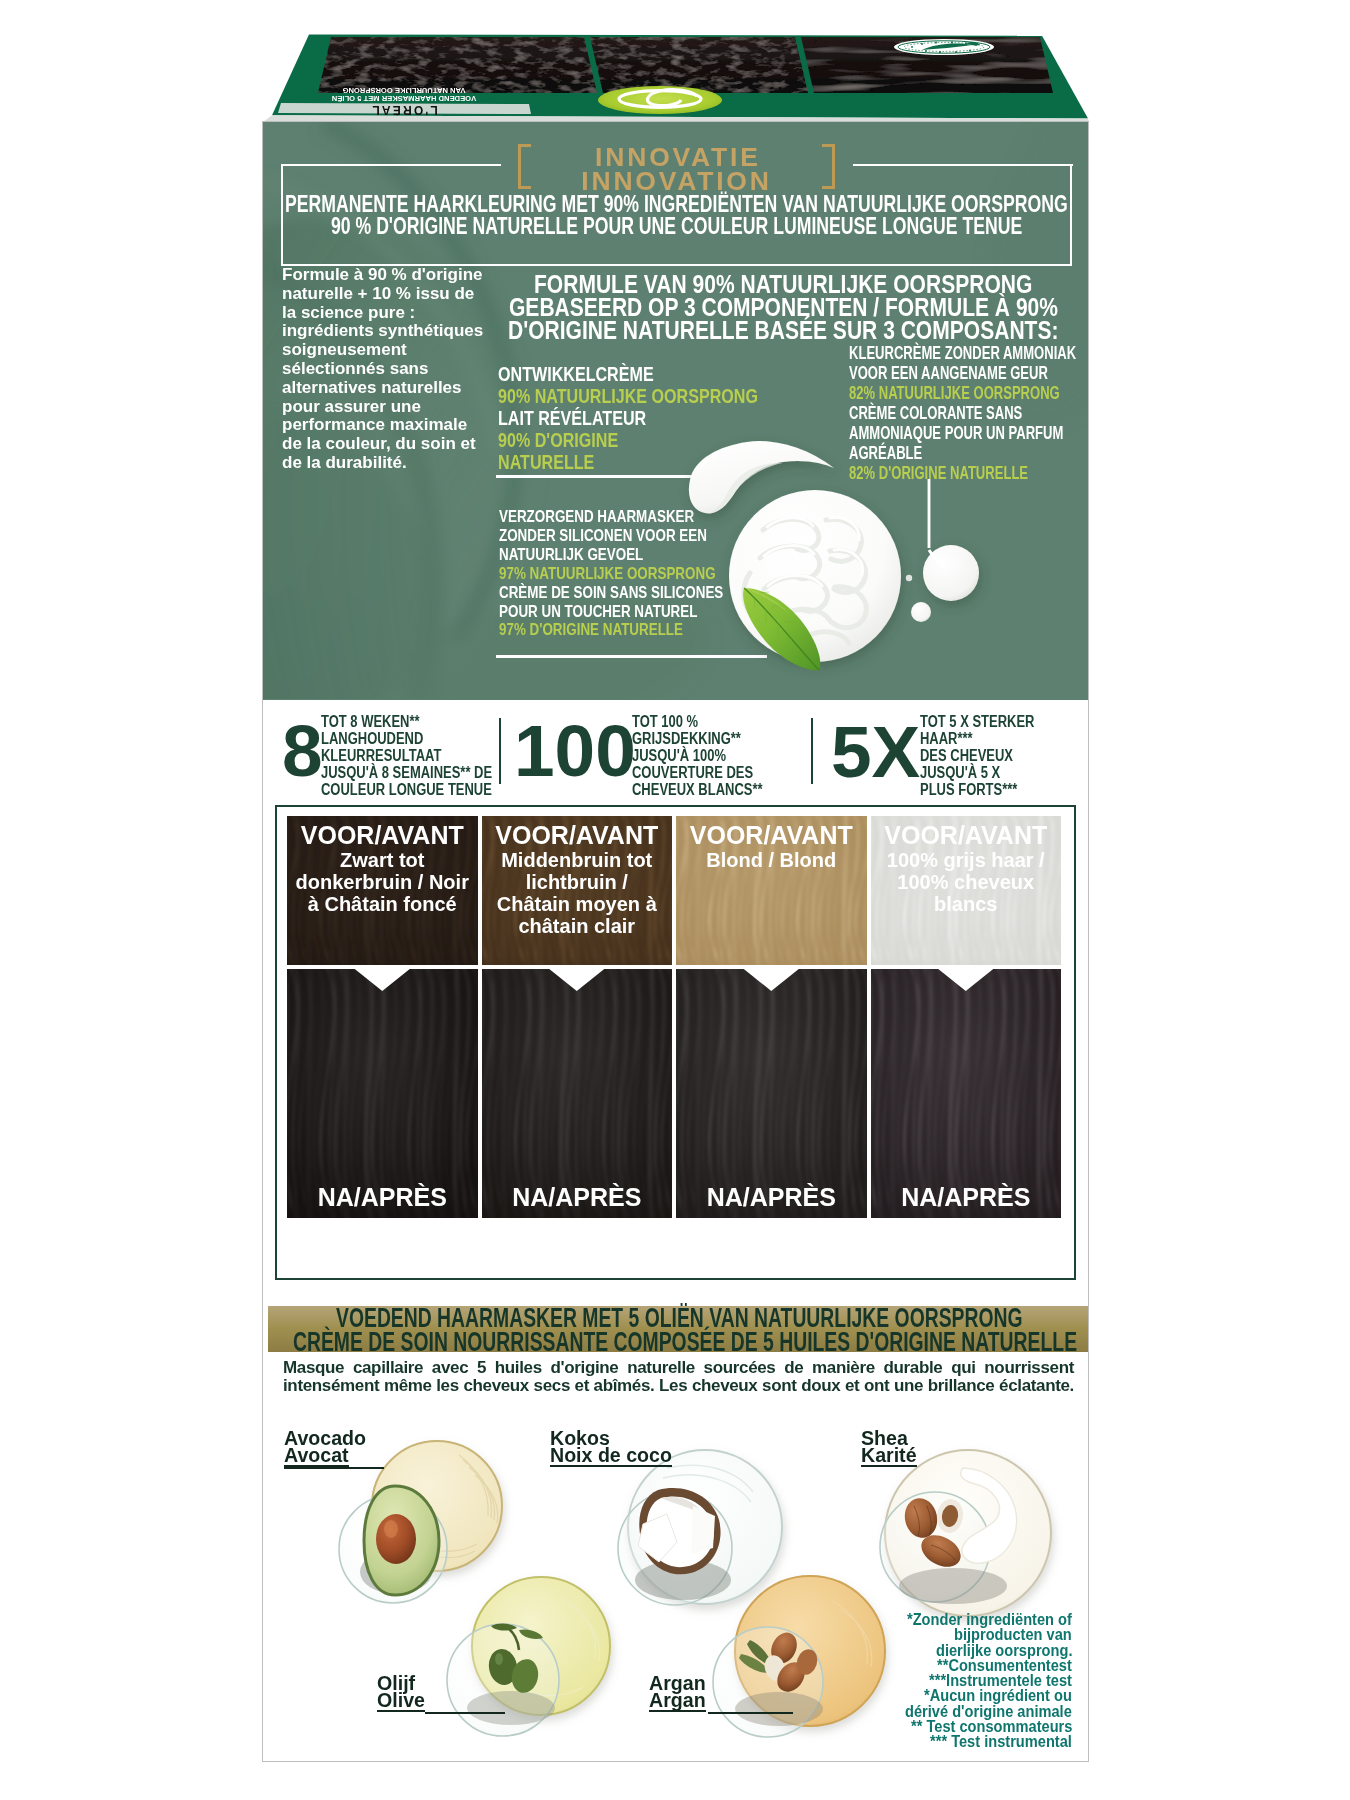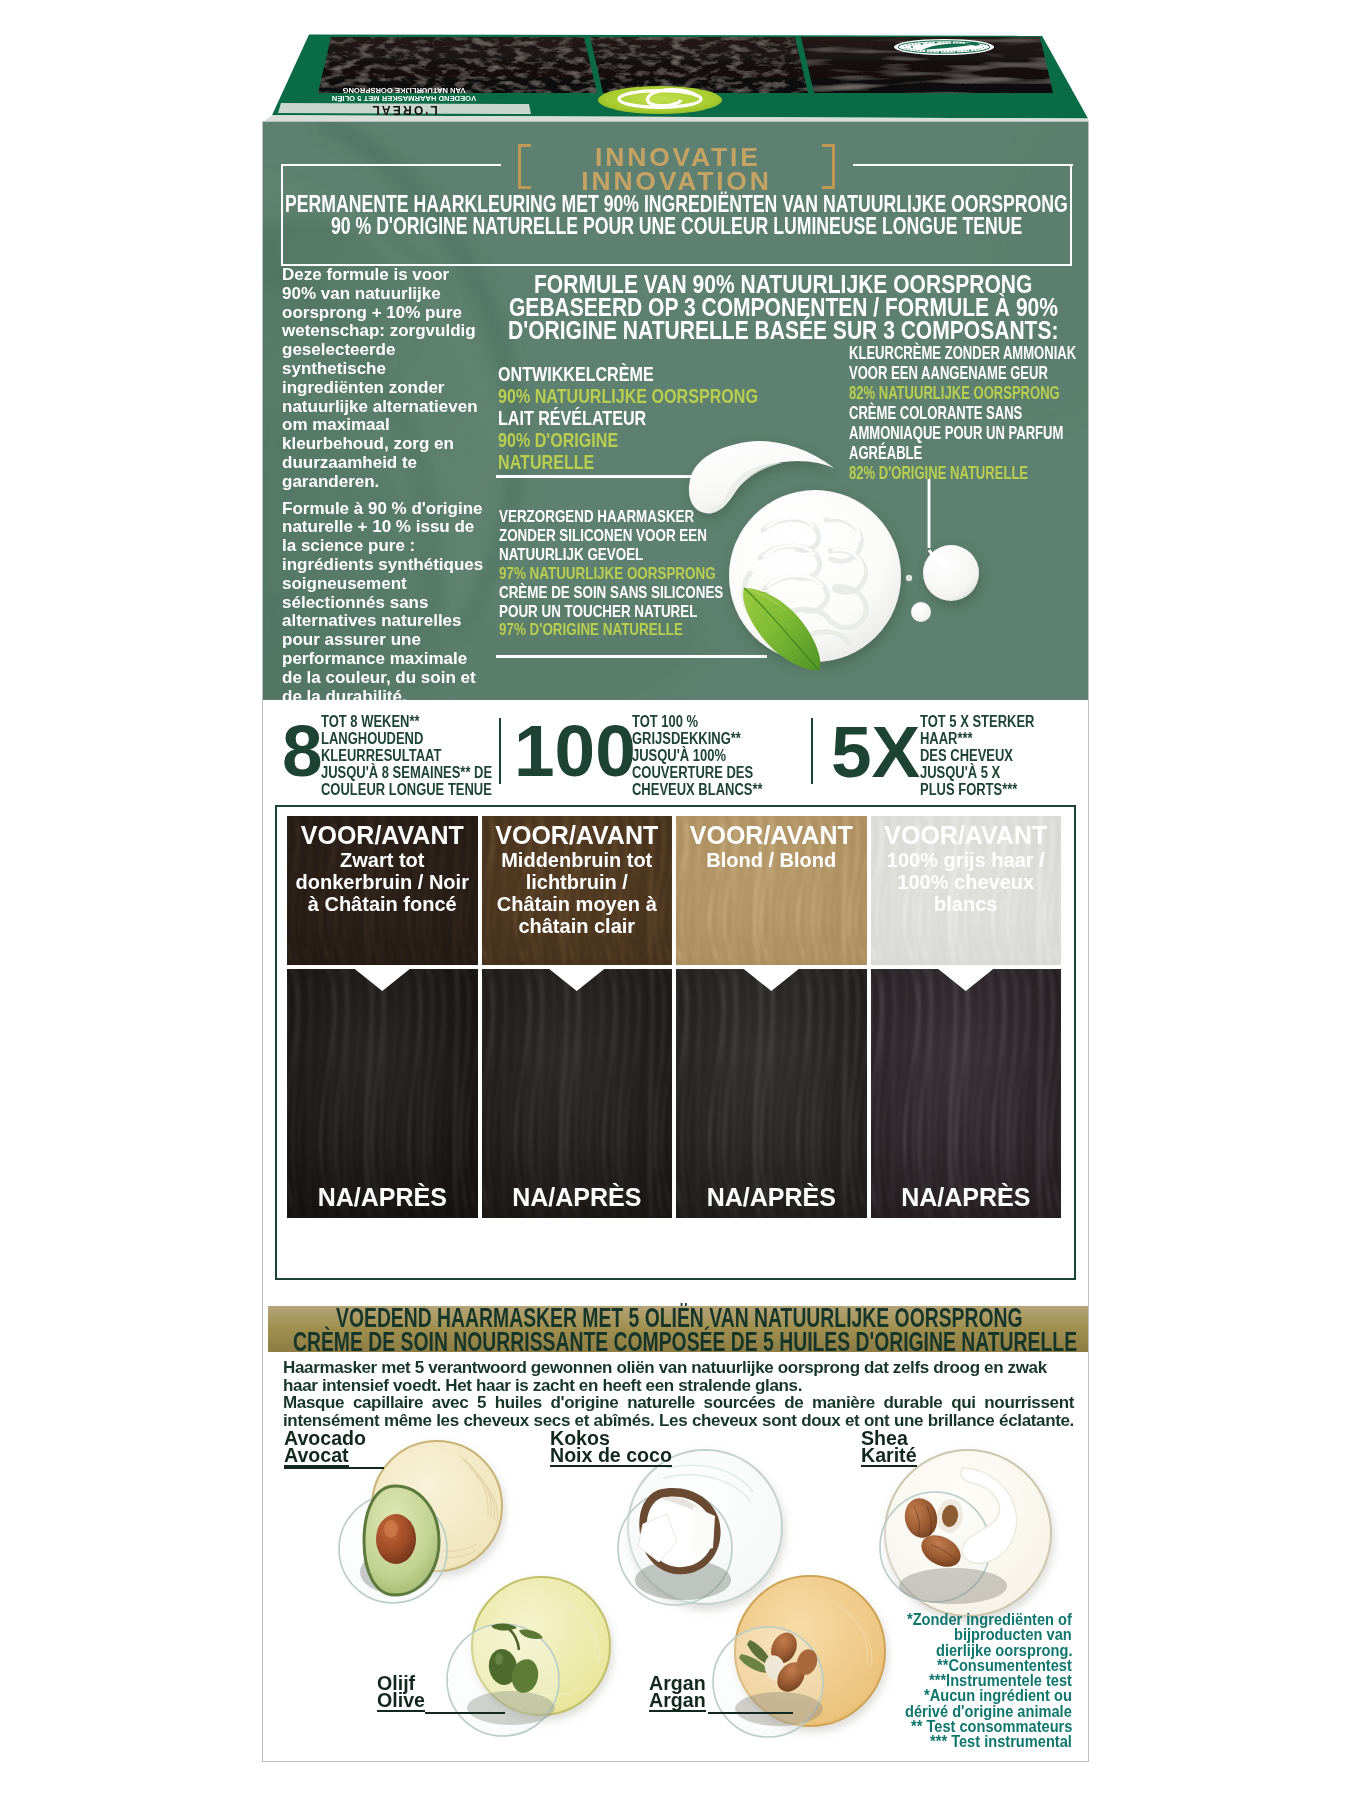--- a/index.html
+++ b/index.html
@@ -223,21 +223,20 @@
           <div class="innovrule" style="right:-2.5px;width:220px"></div>
           <div class="brk l"></div>
         <div class="brk r"></div>
         <div class="innovsub">
           <div><span class="sqo" style="width: 782.8px;"><span class="sqi" style="transform: scaleX(0.751);">PERMANENTE HAARKLEURING MET 90% INGREDIËNTEN VAN NATUURLIJKE OORSPRONG</span></span></div>
           <div><span class="sqo" style="width: 691.237px;"><span class="sqi" style="transform: scaleX(0.751);">90 % D'ORIGINE NATURELLE POUR UNE COULEUR LUMINEUSE LONGUE TENUE</span></span></div>
         </div>
       </div>
 
       <div class="leftcol">
-        <p>Deze formule is voor 90% van natuurlijke oorsprong + 10% pure wetenschap: zorgvuldig geselecteerde synthetische ingrediënten zonder natuurlijke alternatieven om maximaal kleurbehoud, zorg en duurzaamheid te garanderen.</p>
         <p>Formule à 90 % d'origine naturelle + 10 % issu de la science pure : ingrédients synthétiques soigneusement sélectionnés sans alternatives naturelles pour assurer une performance maximale de la couleur, du soin et de la durabilité.</p>
       </div>
 
       <div class="fheading">
         <div><span class="sqo" style="width: 498.325px;"><span class="sqi" style="transform: scaleX(0.8);">FORMULE VAN 90% NATUURLIJKE OORSPRONG</span></span></div>
         <div><span class="sqo" style="width: 549.012px;"><span class="sqi" style="transform: scaleX(0.8);">GEBASEERD OP 3 COMPONENTEN / FORMULE À 90%</span></span></div>
         <div><span class="sqo" style="width: 550.463px;"><span class="sqi" style="transform: scaleX(0.8);">D'ORIGINE NATURELLE BASÉE SUR 3 COMPOSANTS:</span></span></div>
       </div>
 
       <div class="comp sq-l" style="left:235px;top:241px">
@@ -951,21 +950,20 @@
     <div id="goldbar">
       <div class="t">
           <div><span class="sqo" style="width: 686.583px;"><span class="sqi" style="transform: scaleX(0.717);">VOEDEND HAARMASKER MET 5 OLIËN VAN NATUURLIJKE OORSPRONG</span></span></div>
         </div>
       <div class="t">
           <div><span class="sqo" style="width: 784.062px; margin-left: 12px;"><span class="sqi" style="transform: scaleX(0.717);">CRÈME DE SOIN NOURRISSANTE COMPOSÉE DE 5 HUILES D'ORIGINE NATURELLE</span></span></div>
         </div>
     </div>
 
     <div id="maskbody">
-      <p>Haarmasker met 5 verantwoord gewonnen oliën van natuurlijke oorsprong dat zelfs droog en zwak haar intensief voedt. Het haar is zacht en heeft een stralende glans.</p>
       <p class="fr">Masque capillaire avec 5 huiles d'origine naturelle sourcées de manière durable qui nourrissent intensément même les cheveux secs et abîmés. Les cheveux sont doux et ont une brillance éclatante.</p>
     </div>
 
     <svg id="oils" width="825" height="370" viewBox="0 0 825 370" style="position:absolute;left:0;top:1310px;">
       <defs>
         <radialGradient id="glassG" cx="0.4" cy="0.33" r="0.8">
           <stop offset="0" stop-color="#ffffff" stop-opacity="0.26"></stop>
           <stop offset="0.82" stop-color="#eef4f2" stop-opacity="0.3"></stop>
           <stop offset="0.95" stop-color="#d8e6e2" stop-opacity="0.55"></stop>
           <stop offset="1" stop-color="#aec6c1" stop-opacity="0.8"></stop>

